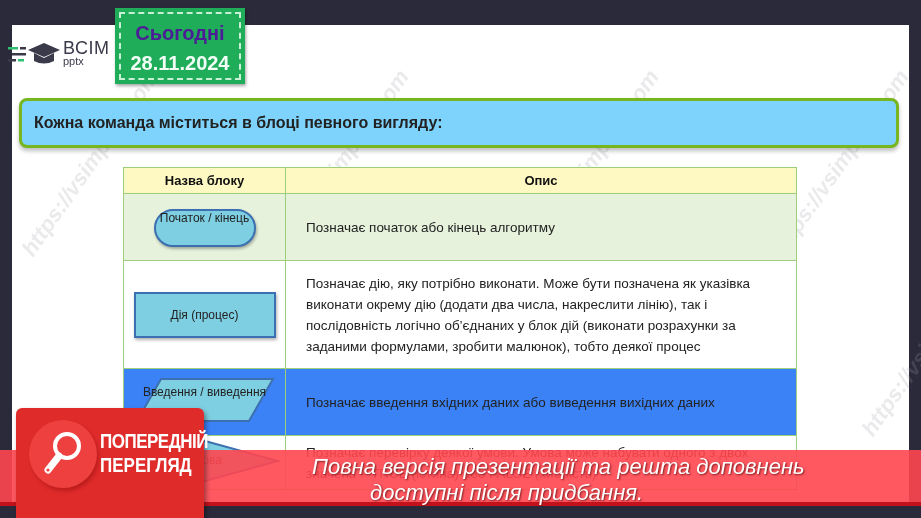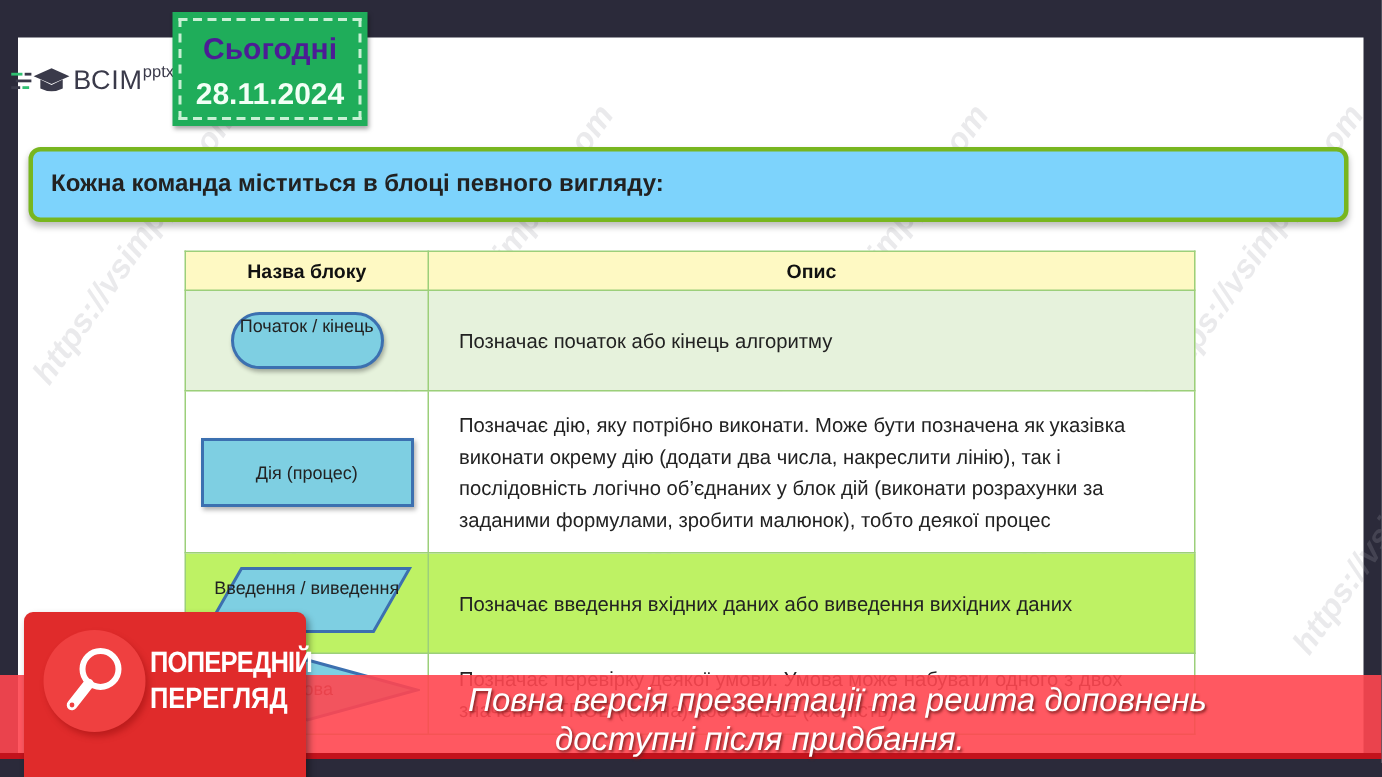--- a/index.html
+++ b/index.html
@@ -4,21 +4,21 @@
 <style>
   * { box-sizing: border-box; margin: 0; padding: 0; }
   html, body { width: 921px; height: 518px; overflow: hidden; background: #2b2a3a; }
   body { font-family: "Liberation Sans", "DejaVu Sans", sans-serif; position: relative; }
 
   .frame { position: absolute; left: 0; top: 0; width: 921px; height: 518px; background: #2b2a3a; }
   .slide { position: absolute; left: 12px; top: 25px; width: 897px; height: 480px; background: #ffffff; }
 
   .logo { position: absolute; left: 6px; top: 36px; width: 110px; height: 34px; display: flex; align-items: center; }
   .logo svg { width: 56px; height: 30px; }
-  .logo-text { display: flex; flex-direction: row; line-height: 1; margin-left: 1px; }
+  .logo-text { display: flex; flex-direction: column; line-height: 1; margin-left: 1px; }
   .logo-main { font-size: 18px; color: #3a3a4a; letter-spacing: 0.5px; }
   .logo-sub { font-size: 11px; color: #3a3a4a; margin-top: -1px; }
 
   .date-badge { position: absolute; left: 115px; top: 8px; width: 130px; height: 76px; background: #1fad5a;
     box-shadow: 1px 2px 3px rgba(0,0,0,0.35); }
   .date-badge::before { content: ""; position: absolute; left: 4px; top: 4px; right: 4px; bottom: 4px;
     border: 2px dashed #c8f0d4; }
   .date-line1 { position: absolute; left: 0; right: 0; top: 14px; text-align: center; color: #4c1d95;
     font-size: 20px; font-weight: bold; }
   .date-line2 { position: absolute; left: 0; right: 0; top: 44px; text-align: center; color: #f2fff6;
@@ -33,21 +33,21 @@
     display: flex; align-items: center; padding-left: 12px; }
   .lead-box span { font-size: 16px; font-weight: bold; color: #222; }
 
   table.blocks { position: absolute; left: 123px; top: 167px; width: 674px; border-collapse: collapse; }
   table.blocks th, table.blocks td { border: 1px solid #9ccf7a; }
   table.blocks th { height: 26px; font-size: 13px; font-weight: bold; color: #111; background: #fef9c3; }
   table.blocks td.shape-cell { width: 162px; text-align: center; vertical-align: middle; }
   table.blocks td.desc { font-size: 13.5px; color: #222; line-height: 21px; padding: 2px 8px 2px 20px; vertical-align: middle; }
   tr.r1 { height: 67px; background: #e6f2dc; }
   tr.r2 { height: 108px; background: #ffffff; }
-  tr.r3 { height: 67px; background: #bef264; }
+  tr.r3 { height: 67px; background: #3b82f6; }
   tr.r4 { height: 54px; background: #ffffff; }
 
   .terminal { display: inline-flex; justify-content: center; width: 102px; height: 38px;
     background: #7ecfe2; border: 2px solid #3c70b0; border-radius: 20px; font-size: 12px; color: #222;
     box-shadow: 1px 2px 3px rgba(0,0,0,0.3); }
   .process { display: inline-flex; align-items: center; justify-content: center; width: 142px; height: 46px;
     background: #7ecfe2; border: 2px solid #3c70b0; font-size: 12px; color: #222; box-shadow: 1px 2px 3px rgba(0,0,0,0.3); }
   .io-wrap { position: relative; display: inline-block; width: 140px; height: 46px; }
   .io-wrap svg { position: absolute; left: 0; top: 0; }
   .io-label { position: absolute; left: 0; right: 0; top: 7px; font-size: 12px; color: #222; line-height: 16px; text-align: center; }

